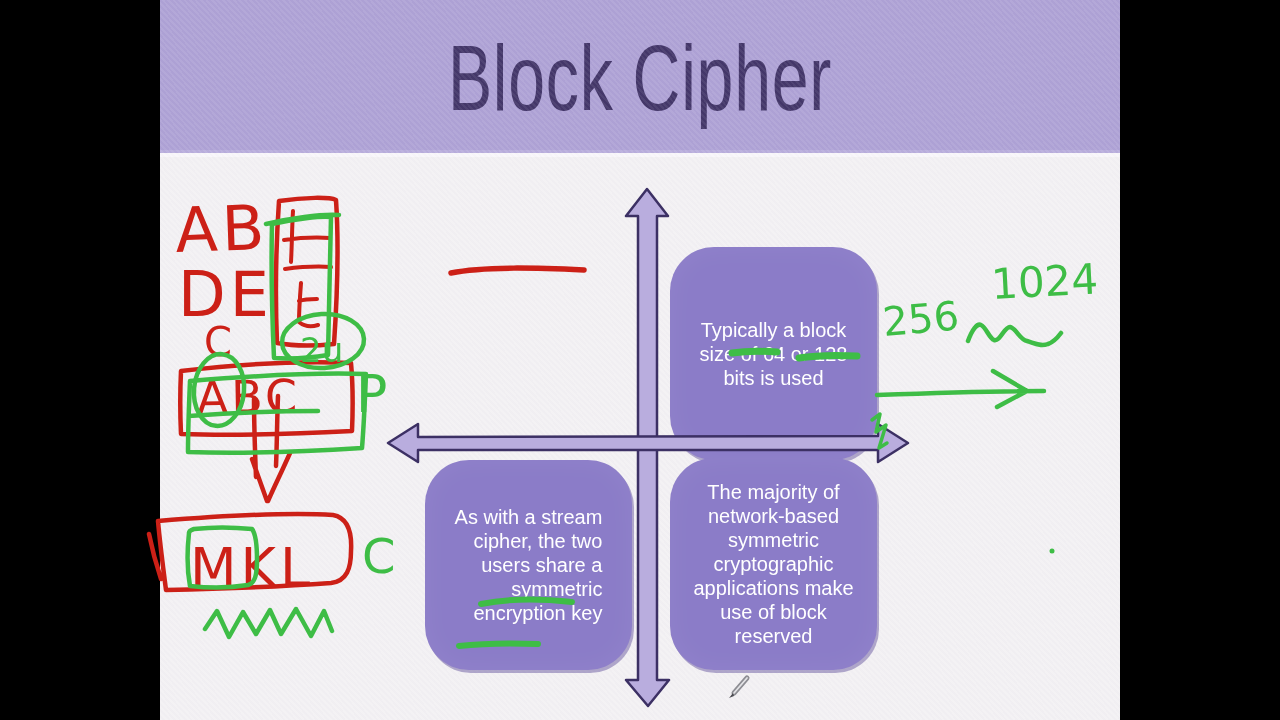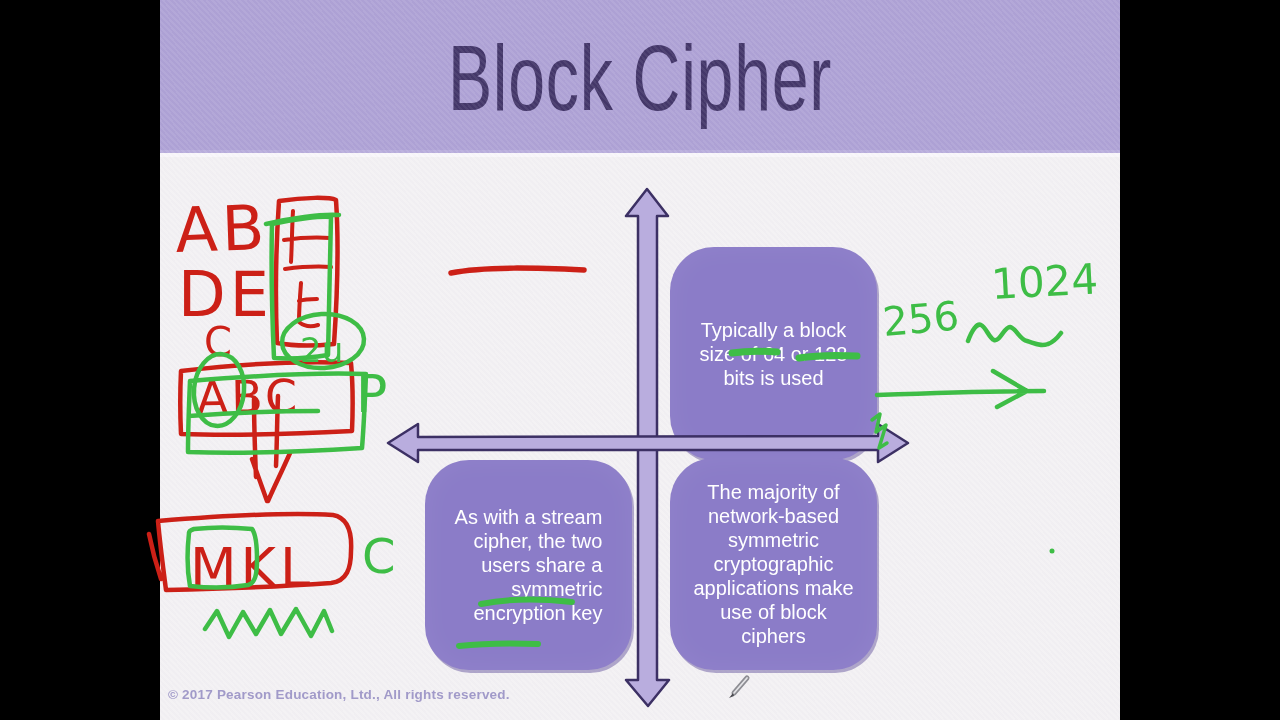--- a/index.html
+++ b/index.html
@@ -46,23 +46,22 @@
 cipher,  the two
 users share a
 symmetric
 encryption key</div>
     <div class="box" id="box-br">The majority of
 network-based
 symmetric
 cryptographic
 applications make
 use of block
-ciphers</div>
+reserved</div>
 
-    <div id="copyright">© 2017 Pearson Education, Ltd., All rights reserved.</div>
   </div>
 
   <svg id="overlay" viewBox="0 0 1280 720">
 
     <g fill="#b9adde" stroke="#3c3064" stroke-width="2.5" stroke-linejoin="round">
       <path d="M647,189 L626,216 L638,216 L638,680 L626,680 L648,706 L669,680 L657,680 L657,216 L668,216 Z"></path>
       <path d="M388,443 L418,424 L418,437 L878,436 L878,424 L908,443 L878,462 L878,450 L418,450 L418,462 Z"></path>
     </g>
 
     <g stroke="#cc2017" stroke-width="4.5" fill="none" stroke-linecap="round" stroke-linejoin="round">

